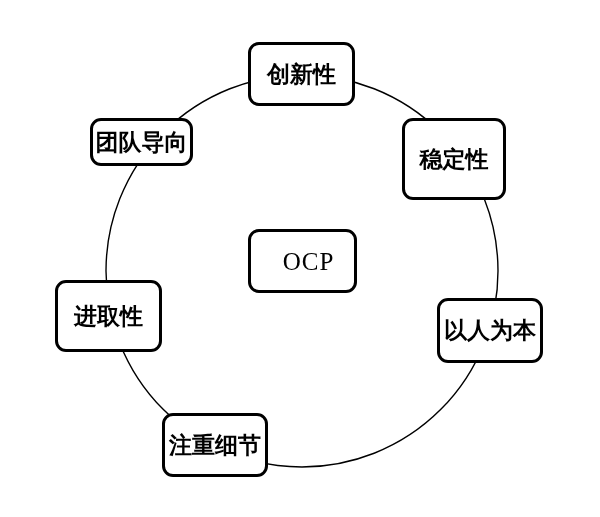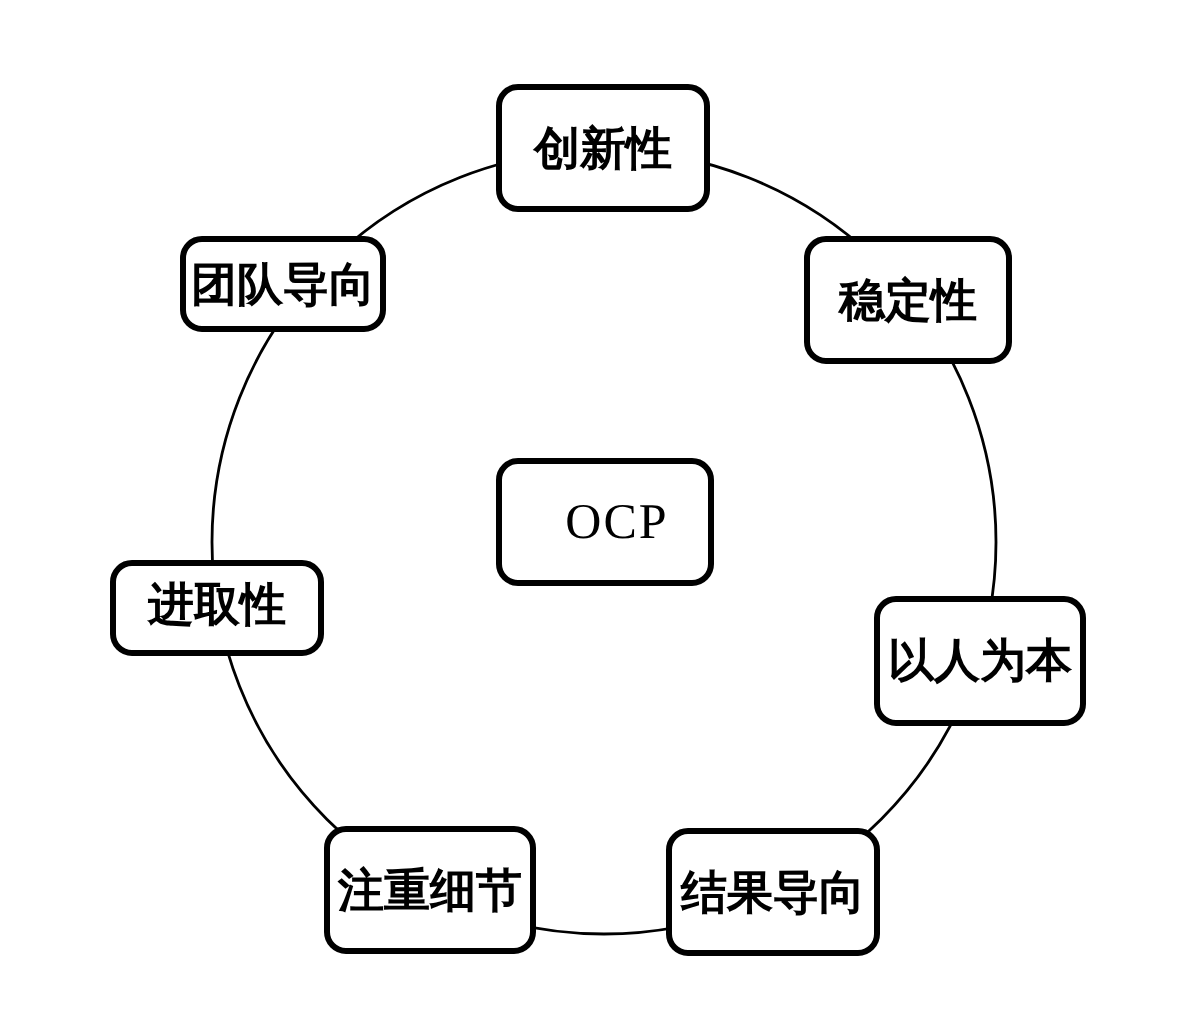--- a/index.html
+++ b/index.html
@@ -33,25 +33,25 @@
     border: 3.5px solid #000000;
     border-radius: 11px;
     font-weight: bold;
     font-size: 23px;
     line-height: 1;
     color: #000000;
     white-space: nowrap;
   }
   
   .n-top         { left: 248px; top: 42px;  width: 107px; height: 64px; }
-  .n-top-right   { left: 402px; top: 118px; width: 104px; height: 64px; }
+  .n-top-right   { left: 402px; top: 118px; width: 104px; height: 82px; }
   .n-right       { left: 437px; top: 282px; width: 106px; height: 65px; margin-top: 16px; }
   .n-bottom-right{ left: 333px; top: 414px; width: 107px; height: 64px; }
   .n-bottom-left { left: 162px; top: 413px; width: 106px; height: 64px; }
-  .n-left        { left: 55px;  top: 280px; width: 107px; height: 48px; font-family: Liberation Mono, monospace; }
+  .n-left        { left: 55px;  top: 280px; width: 107px; height: 72px; }
   .n-top-left    { left: 90px;  top: 118px; width: 103px; height: 48px; }
   
   .n-center {
     left: 248px; top: 229px; width: 109px; height: 64px;
     font-weight: normal;
     font-size: 25px;
     letter-spacing: 1px;
     padding-left: 12px;
   }
 </style>
@@ -63,21 +63,20 @@
   <svg class="ring-svg" viewBox="0 0 600 517" xmlns="http://www.w3.org/2000/svg">
     <circle cx="302" cy="271" r="196" fill="none" stroke="#000000" stroke-width="1.4"></circle>
   </svg>
 
   <div class="node n-top">创新性</div>
 
   <div class="node n-top-right">稳定性</div>
 
   <div class="node n-right">以人为本</div>
 
-  <div class="node n-bottom-right">结果导向</div>
 
   <div class="node n-bottom-left">注重细节</div>
 
   <div class="node n-left">进取性</div>
 
   <div class="node n-top-left">团队导向</div>
 
   <div class="node n-center">OCP</div>
 
 </div>

